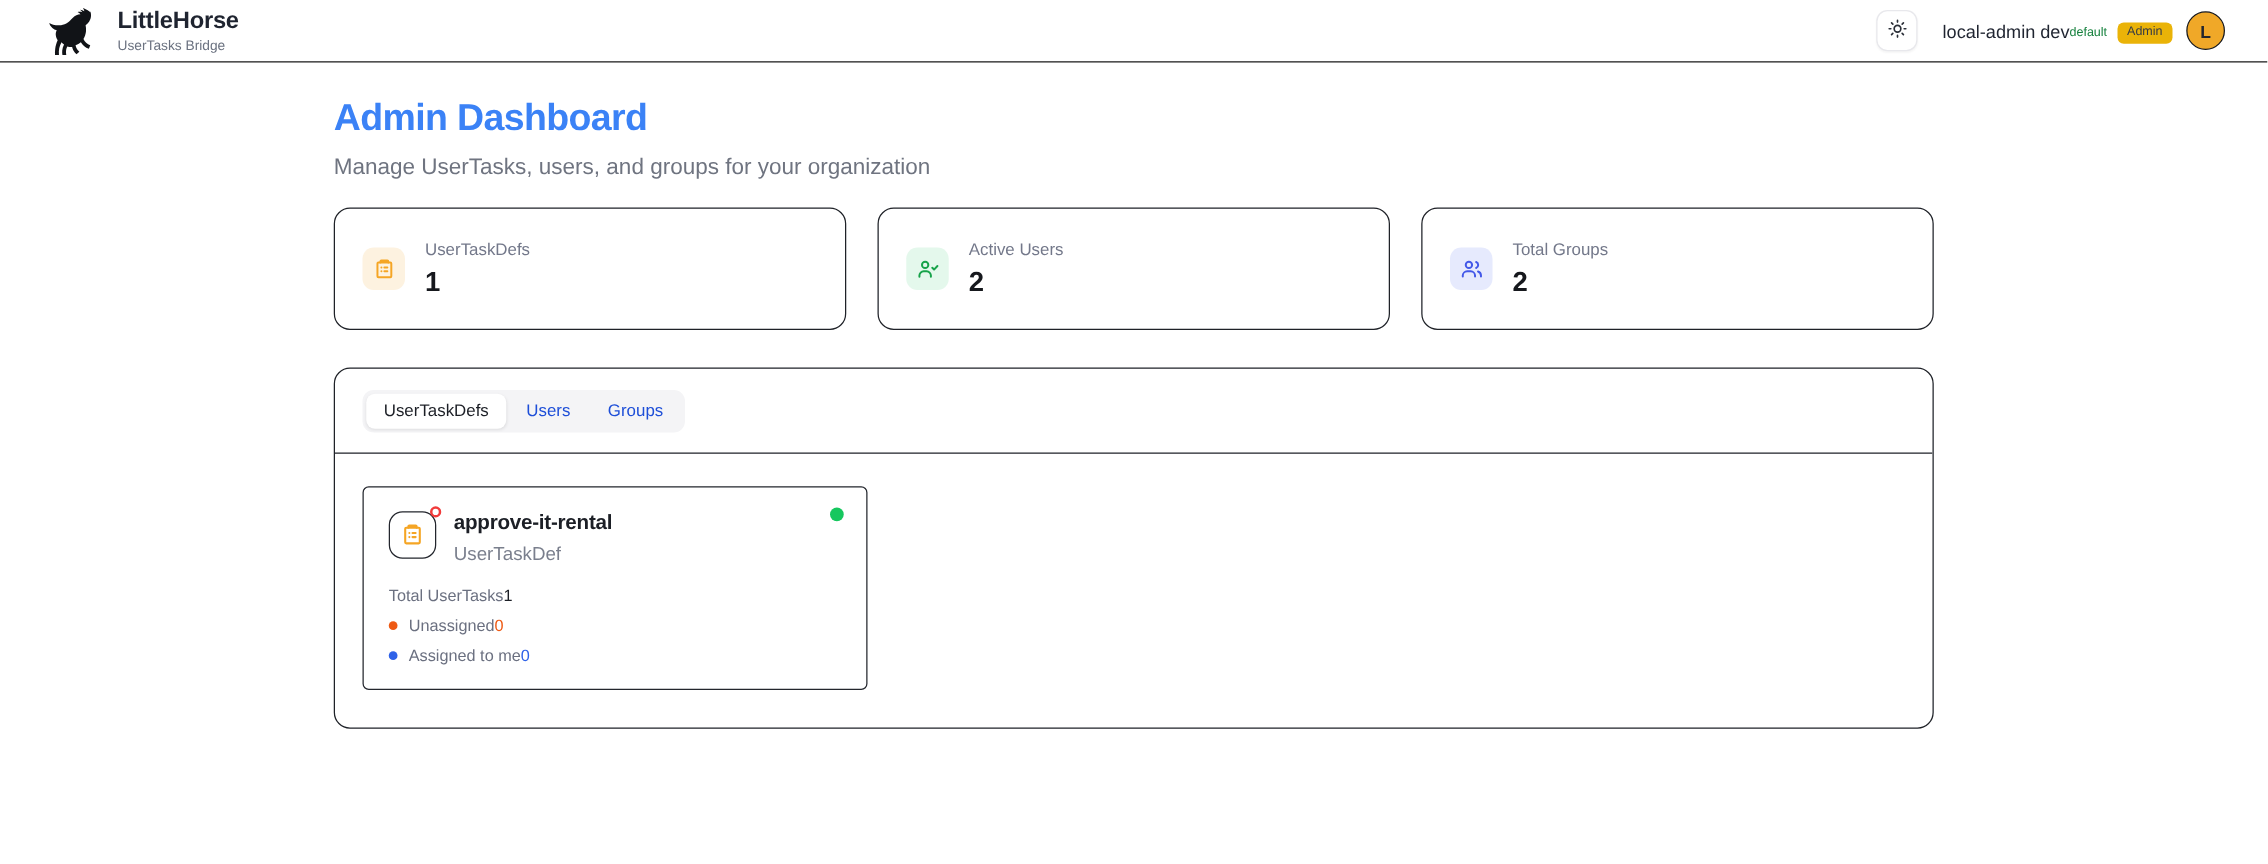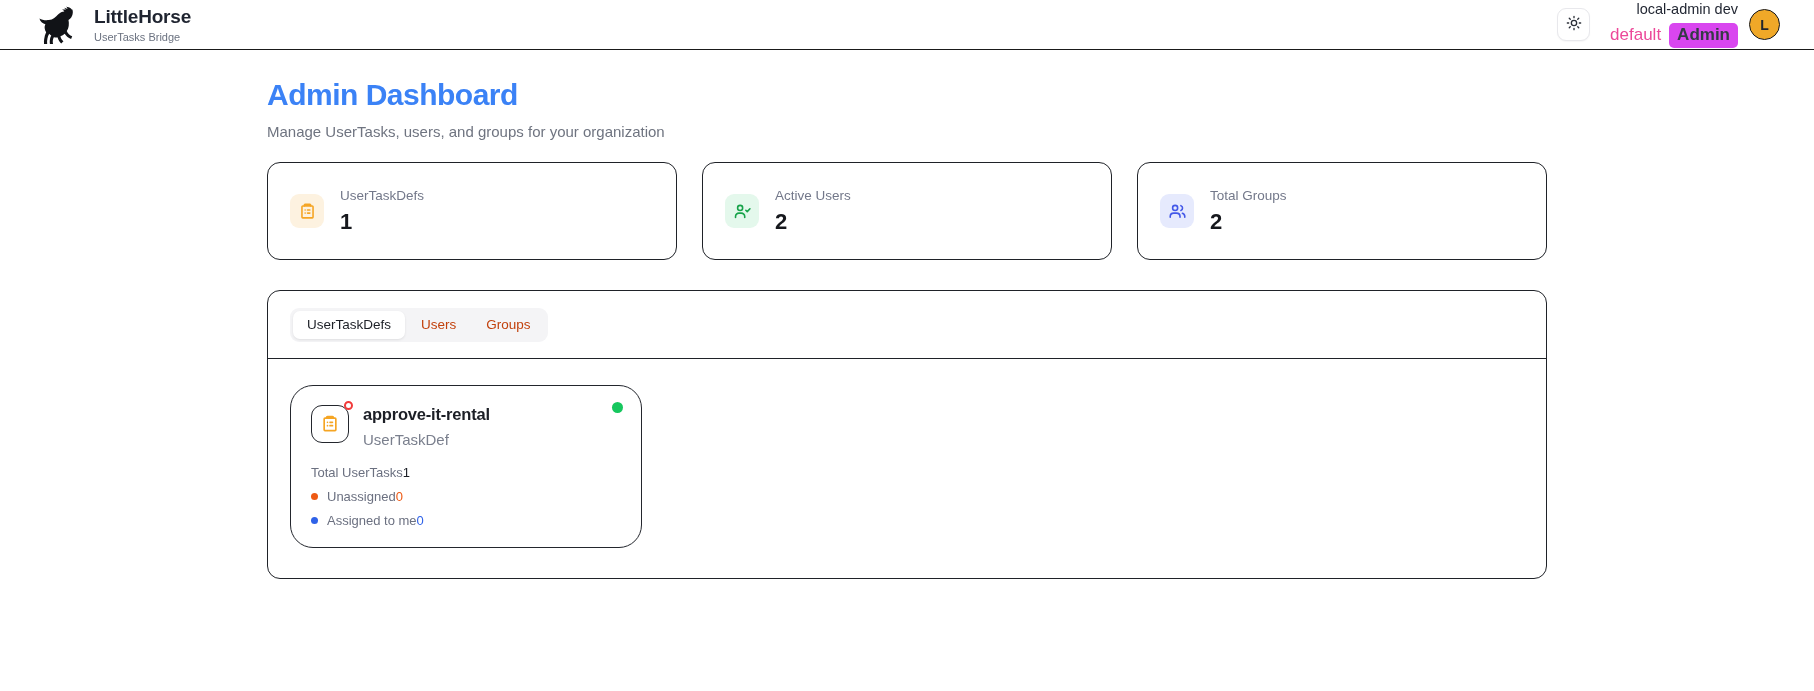--- a/index.html
+++ b/index.html
@@ -67,44 +67,44 @@
     cursor: pointer;
     box-shadow: 0 1px 1.5px rgba(0,0,0,0.04);
   }
   .user-block {
     display: flex;
     align-items: center;
     gap: 11px;
   }
   .user-meta {
     display: flex;
-    flex-direction: column;
+    flex-direction: row;
     align-items: flex-end;
     line-height: 1.2;
     text-align: center;
   }
   .user-name {
     font-size: 14.5px;
     color: #1f2430;
   }
   .user-sub {
     display: flex;
     align-items: center;
     gap: 8px;
     margin-top: 4px;
   }
   .tenant-name {
-    font-size: 17px;
-    color: #ec4899;
+    font-size: 10px;
+    color: #15803d;
   }
   .role-badge {
-    font-size: 17px;
-    font-weight: bold;
+    font-size: 10px;
+    font-weight: normal;
     color: #343a46;
-    background: #d946ef;
+    background: #eab308;
     border-radius: 5px;
     padding: 2px 8px 3px;
   }
   .avatar {
     width: 31px;
     height: 31px;
     border-radius: 50%;
     background: #f0a828;
     border: 1.6px solid #16181d;
     display: flex;
@@ -127,21 +127,21 @@
   }
 
   .page-title {
     font-size: 30px;
     font-weight: bold;
     color: #3b82f6;
     letter-spacing: -0.5px;
     padding-left: 0px;
   }
   .page-subtitle {
-    font-size: 15px;
+    font-size: 18px;
     color: #6f7480;
     margin-top: 11px;
   }
 
   
   .stat-row {
     display: flex;
     gap: 25px;
     margin-top: 22px;
   }
@@ -194,21 +194,21 @@
   }
   .tablist {
     display: inline-flex;
     background: #f4f4f6;
     border-radius: 9px;
     padding: 3px;
     gap: 2px;
   }
   .tab {
     font-size: 13.5px;
-    color: #c2410c;
+    color: #1d4ed8;
     padding: 6px 14px 7px;
     border-radius: 7px;
     cursor: pointer;
     white-space: nowrap;
   }
   .tab.active {
     background: #ffffff;
     color: #1c1f26;
     box-shadow: 0 1px 2.5px rgba(0,0,0,0.09);
   }
@@ -218,23 +218,23 @@
     min-height: 192px;
   }
 
   
   .taskdef-grid {
     display: flex;
     flex-wrap: wrap;
     gap: 20px;
   }
   .taskdef-card {
-    width: 352px;
+    width: 404px;
     border: 1.4px solid #23262d;
-    border-radius: 23px;
+    border-radius: 5px;
     background: #ffffff;
     padding: 17px 20px 19px;
     position: relative;
     cursor: pointer;
   }
   .taskdef-head {
     display: flex;
     align-items: flex-start;
     gap: 14px;
   }

